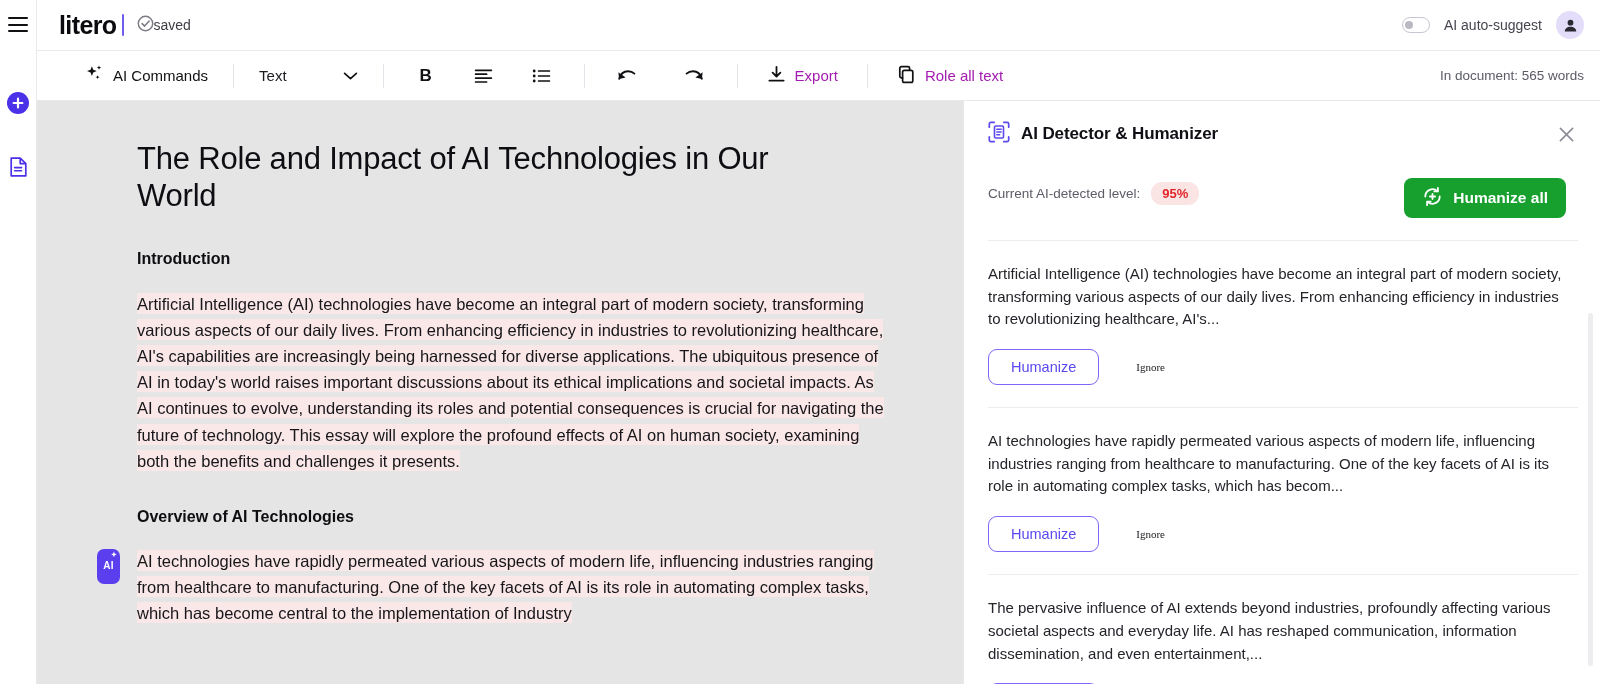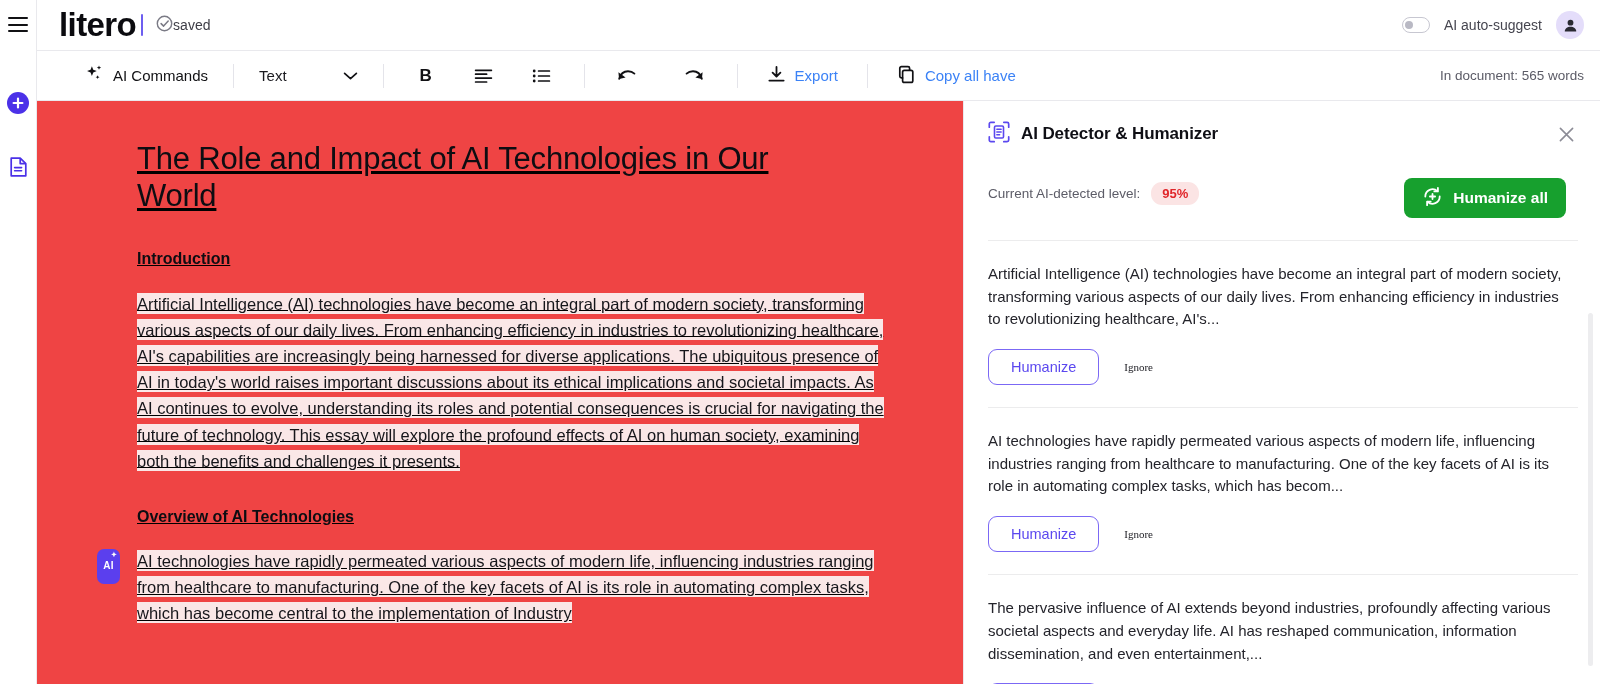--- a/index.html
+++ b/index.html
@@ -31,21 +31,21 @@
   .rail-doc { margin-top: 43px; cursor: pointer; line-height: 0; }
 
   
   .main { flex: 1 1 auto; display: flex; flex-direction: column; min-width: 0; height: 684px; }
 
   
   .topbar {
     height: 51px; flex: 0 0 51px; border-bottom: 1px solid #e9e9ed;
     display: flex; align-items: center; padding: 0 16px 0 22px; background: #fff;
   }
-  .brand { font-size: 33px; font-weight: 700; letter-spacing: -0.6px; color: #0b0b0f; }
+  .brand { font-size: 25px; font-weight: 700; letter-spacing: -0.6px; color: #0b0b0f; }
   .brand-caret { width: 2px; height: 22px; background: #6d5ef0; margin: 0 13px 0 5px; border-radius: 1px; }
   .saved-wrap { display: flex; align-items: center; }
   .saved-text { font-size: 14px; color: #3d3d46; }
   .topbar-right { margin-left: auto; display: flex; align-items: center; gap: 14px; }
   .toggle {
     width: 28px; height: 16px; border-radius: 9px; background: #fff;
     border: 1.6px solid #c7c7d1; position: relative; cursor: pointer; flex: 0 0 28px;
   }
   .toggle .knob { position: absolute; top: 2.5px; left: 2.5px; width: 8px; height: 8px; border-radius: 50%; background: #b9b9c4; }
   .toggle-label { font-size: 14px; color: #45454f; }
@@ -63,32 +63,32 @@
   .tb-ai-label { font-size: 15px; color: #111114; }
   .tb-sep { width: 1px; height: 24px; background: #e4e4ea; margin: 0 17px; flex: 0 0 1px; }
   .tb-select { display: flex; align-items: center; gap: 56px; cursor: pointer; }
   .tb-select span { font-size: 15px; color: #1b1b20; }
   .tb-btn {
     width: 34px; height: 30px; display: flex; align-items: center; justify-content: center;
     cursor: pointer; border-radius: 5px;
   }
   .tb-bold { font-size: 17px; font-weight: 700; color: #111114; }
   .tb-text-btn { display: flex; align-items: center; gap: 9px; cursor: pointer; padding: 0 4px; }
-  .tb-text-btn span { font-size: 15px; color: #3b82f6; }
+  .tb-text-btn span { font-size: 15px; color: #a21caf; }
   .gap8 { width: 8px; flex: 0 0 8px; }
   .gap18 { width: 18px; flex: 0 0 18px; }
   .wordcount { margin-left: auto; font-size: 13.5px; color: #5b5b66; white-space: nowrap; }
 
   
   .body { flex: 1 1 auto; display: flex; min-height: 0; }
 
   
   .editor {
-    flex: 1 1 auto; min-width: 0; overflow: hidden; background: #ef4444;
-    padding: 40px 60px 0 100px; position: relative; text-decoration: underline;
+    flex: 1 1 auto; min-width: 0; overflow: hidden; background: #e5e5e5;
+    padding: 40px 60px 0 100px; position: relative;
   }
   .doc-title {
     font-size: 31px; font-weight: 400; line-height: 1.18; color: #0d0d12;
     letter-spacing: -0.2px; max-width: 700px; margin-bottom: 36px;
   }
   .doc-h2 { font-size: 16px; font-weight: 700; color: #0d0d12; margin-bottom: 22px; }
   .doc-p {
     font-size: 16.5px; line-height: 26.2px; color: #16161b; max-width: 748px;
     margin-bottom: 34px; position: relative;
   }
@@ -122,21 +122,21 @@
     border-radius: 8px; height: 40px; padding: 0 18px;
     display: flex; align-items: center; gap: 10px;
     font-size: 15.5px; font-weight: 600; font-family: "Liberation Sans", sans-serif; margin-top: 9px;
   }
   .panel-divider { height: 1px; background: #ececed; margin: 22px 22px 0 24px; }
 
   .cards { flex: 1 1 auto; overflow: hidden; padding: 0 22px 0 24px; position: relative; }
   .card { padding: 22px 0 0 0; }
   .card + .card { border-top: 1px solid #ececed; }
   .card-text { font-size: 15px; line-height: 22.7px; color: #24242b; padding-right: 8px; }
-  .card-actions { display: flex; align-items: center; gap: 21px; margin-top: 18px; padding-bottom: 22px; }
+  .card-actions { display: flex; align-items: center; gap: 33px; margin-top: 18px; padding-bottom: 22px; }
   .btn-humanize {
     background: #fff; border: 1.3px solid #7b68f5; color: #5b48ef;
     border-radius: 9px; height: 36px; padding: 0 22px; cursor: pointer;
     font-size: 14.5px; font-family: "Liberation Sans", sans-serif;
   }
   .btn-ignore {
     background: transparent; border: none; color: #1a1a20; cursor: pointer;
     font-size: 11px; font-family: Liberation Serif, serif; padding: 0 4px;
   }
   .panel-scroll-track {
@@ -270,21 +270,21 @@
 
       <div class="tb-sep"></div>
 
       <div class="tb-text-btn">
         <span>
           <svg width="19" height="19" viewBox="0 0 19 19" aria-hidden="true">
             <rect x="5.6" y="5.4" width="10.2" height="12" rx="1.7" fill="none" stroke="#111114" stroke-width="1.7"></rect>
             <path d="M12.6 5.2V3.3c0-.9-.7-1.6-1.6-1.6H4.4c-.9 0-1.6.7-1.6 1.6v8c0 .9.7 1.6 1.6 1.6h1.1" fill="none" stroke="#111114" stroke-width="1.7" stroke-linecap="round"></path>
           </svg>
         </span>
-        <span>Copy all have</span>
+        <span>Role all text</span>
       </div>
 
       <div class="wordcount">In document: 565 words</div>
     </div>
 
     <div class="body">
 
       <div class="editor">
         <div class="doc-title">The Role and Impact of AI Technologies in Our World</div>
         <div class="doc-h2">Introduction</div>

